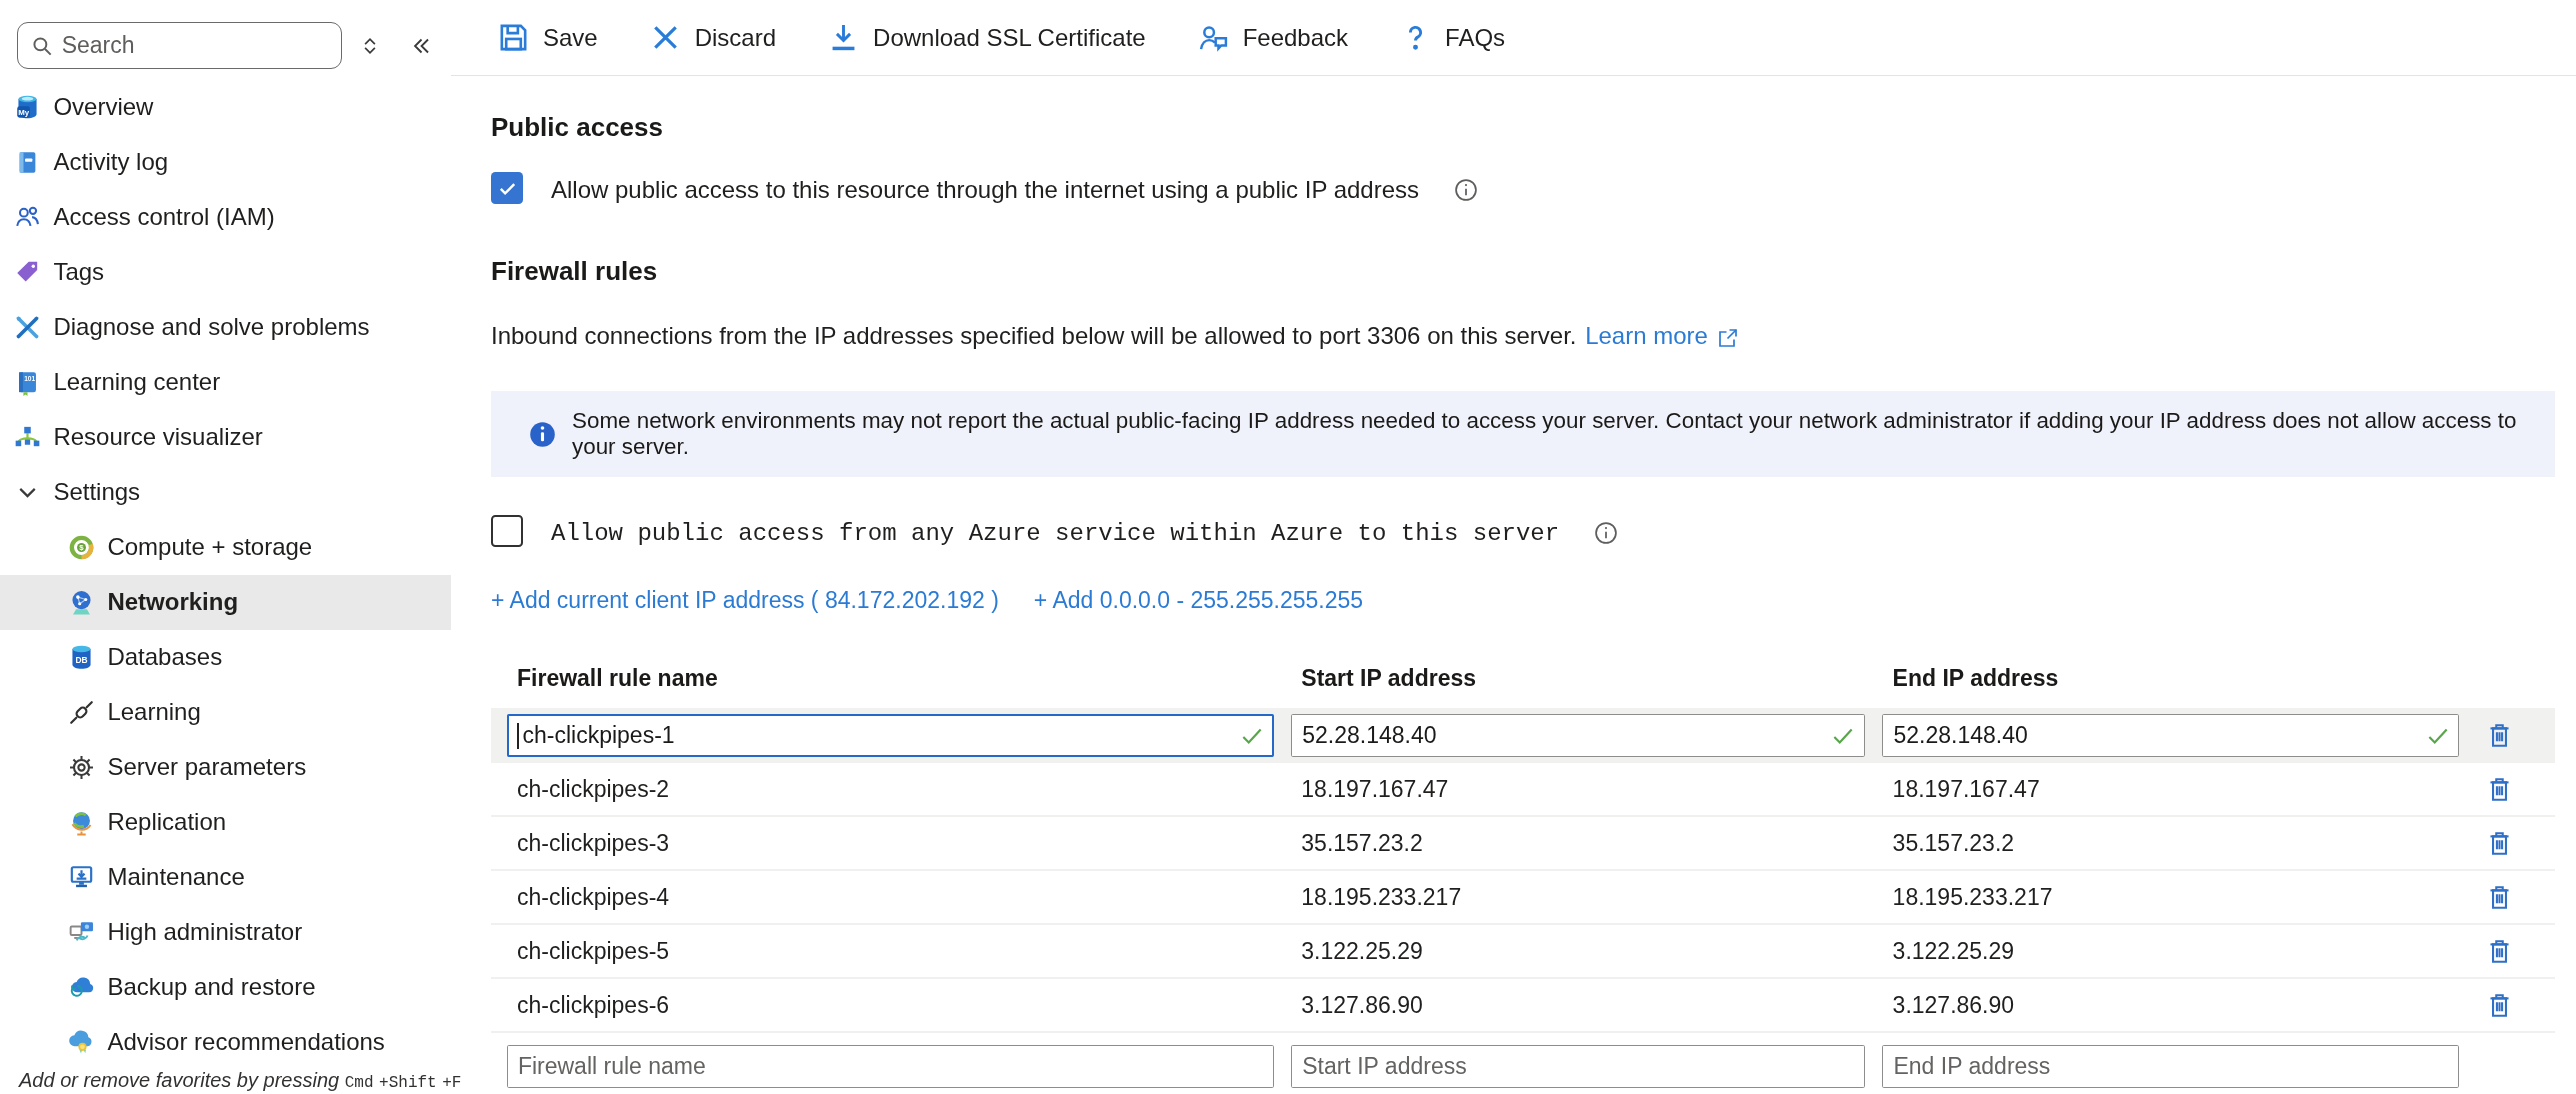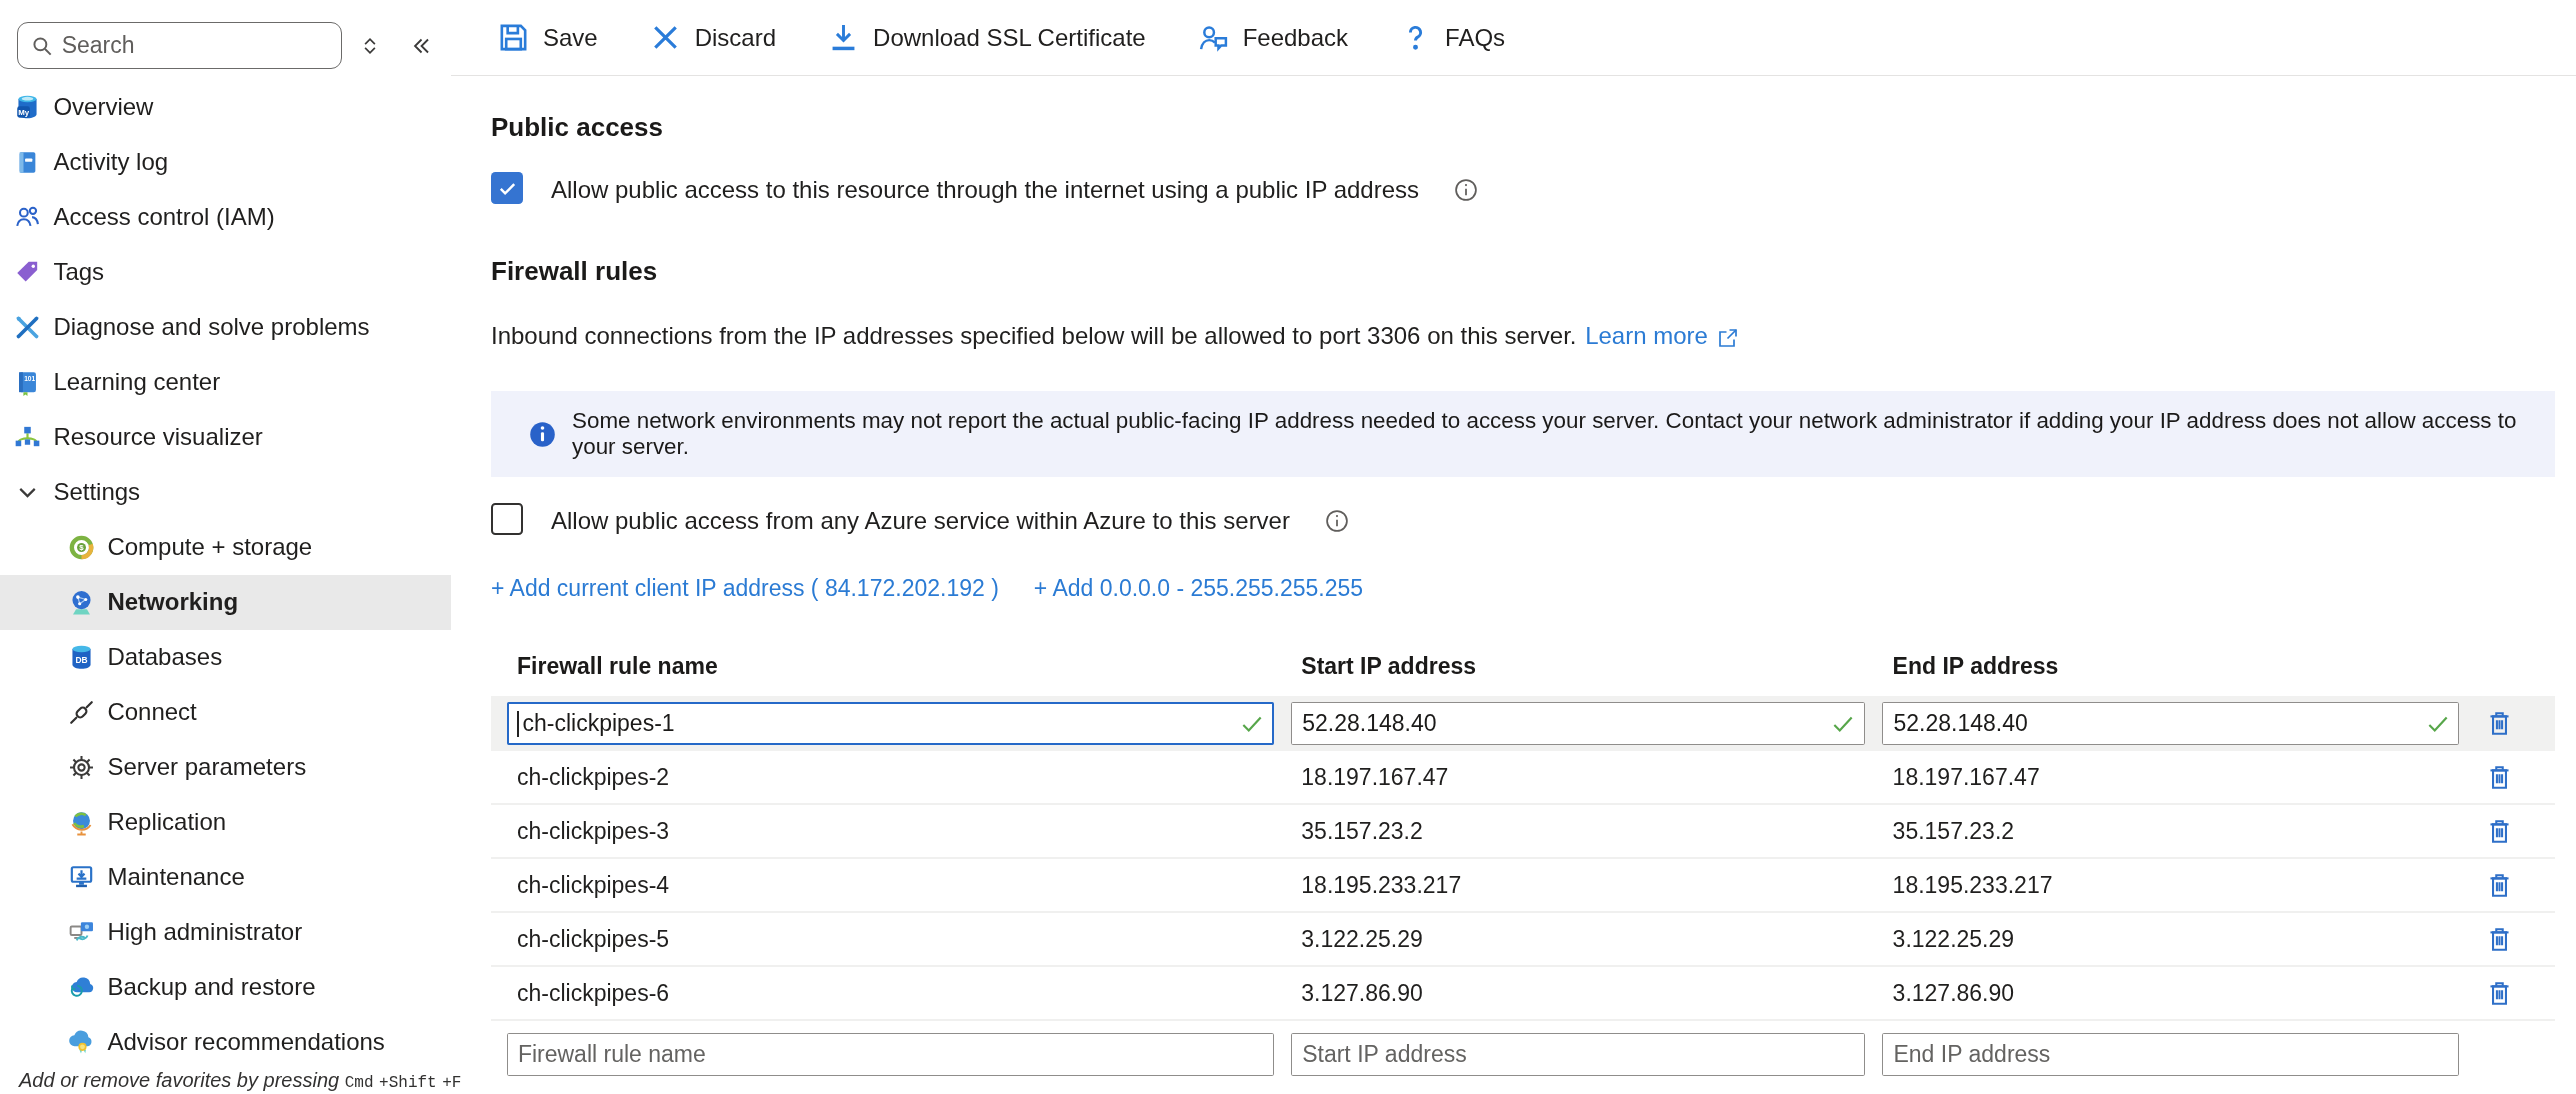--- a/index.html
+++ b/index.html
@@ -42,21 +42,21 @@
   .tb-label { font-size:24px; color:#201f1e; white-space:nowrap; }
 
   .content { padding:0 21px 0 40px; flex:1; }
 
   h2.section-h { font-size:26px; font-weight:700; color:#1b1a19; }
   .h-public { margin-top:36px; }
   .h-firewall { margin-top:52px; }
 
   .check-row { display:flex; align-items:flex-end; gap:28px; height:35px; }
   .cr1 { margin-top:26px; }
-  .cr2 { margin-top:23px; }
+  .cr2 { margin-top:35px;font-family:Liberation Mono, monospace; }
   .checkbox { width:32px; height:32px; border-radius:4.3px; flex:0 0 32px; cursor:pointer;
     display:flex; align-items:center; justify-content:center; }
   .checkbox.checked { background:#3574d1; }
   .checkbox.checked svg { width:23px; height:23px; }
   .checkbox.unchecked { background:#fff; border:2.2px solid #323130; }
   .check-label { font-size:24px; color:#201f1e; }
   .info-outline { width:28px; height:28px; margin-left:5.2px; cursor:pointer; }
   .info-outline svg { width:28px; height:28px; }
 
   .fw-desc { margin-top:35px; font-size:24px; color:#201f1e; display:flex; align-items:center; gap:8.6px; }
@@ -251,21 +251,21 @@
         <span class="nv-label">Databases</span>
       </div>
       <div class="nv-item sub">
         <span class="nv-ic">
           <svg viewBox="0 0 24 24" fill="none" stroke="#323130" stroke-width="1.8" stroke-linecap="round">
               <path d="M3.5 20.5l4.2-4.2"></path>
               <path d="M16.3 7.7l4.2-4.2"></path>
               <rect x="7.5" y="9" width="9" height="6" rx="3" transform="rotate(-45 12 12)"></rect>
             </svg>
         </span>
-        <span class="nv-label">Connect</span>
+        <span class="nv-label">Learning</span>
       </div>
       <div class="nv-item sub">
         <span class="nv-ic">
           <svg viewBox="0 0 24 24" fill="none" stroke="#3b3a39" stroke-width="1.7">
               <circle cx="12" cy="12" r="6.2"></circle>
               <circle cx="12" cy="12" r="2.6"></circle>
               <path d="M12 2.5v3.3M12 18.2v3.3M2.5 12h3.3M18.2 12h3.3M5.3 5.3l2.3 2.3M16.4 16.4l2.3 2.3M18.7 5.3l-2.3 2.3M7.6 16.4l-2.3 2.3"></path>
             </svg>
         </span>
         <span class="nv-label">Server parameters</span>

